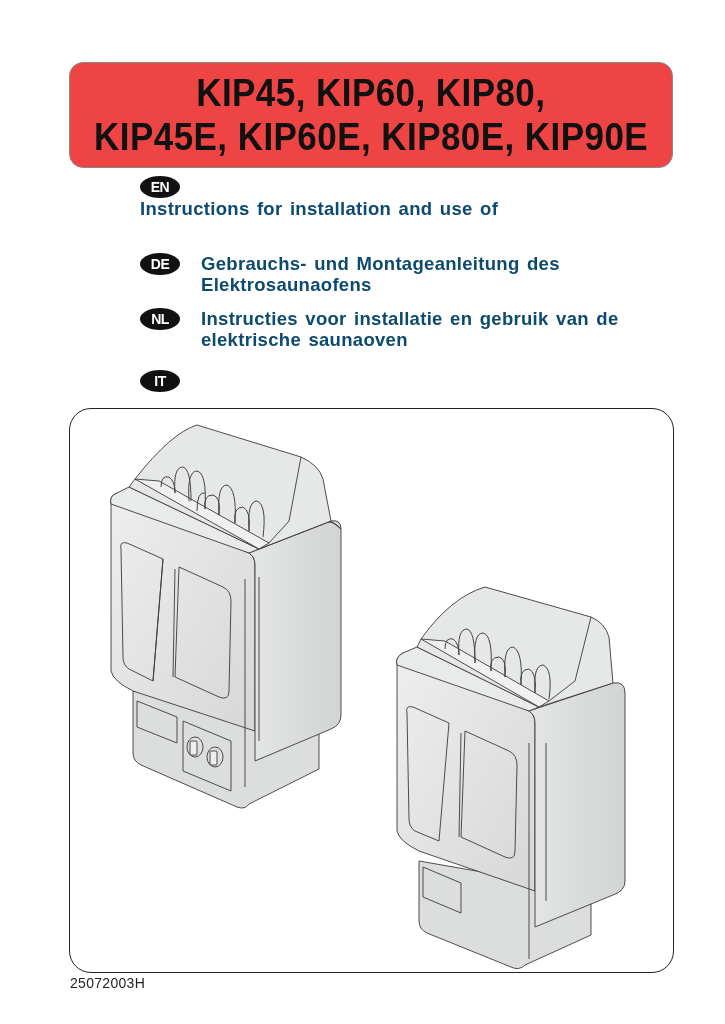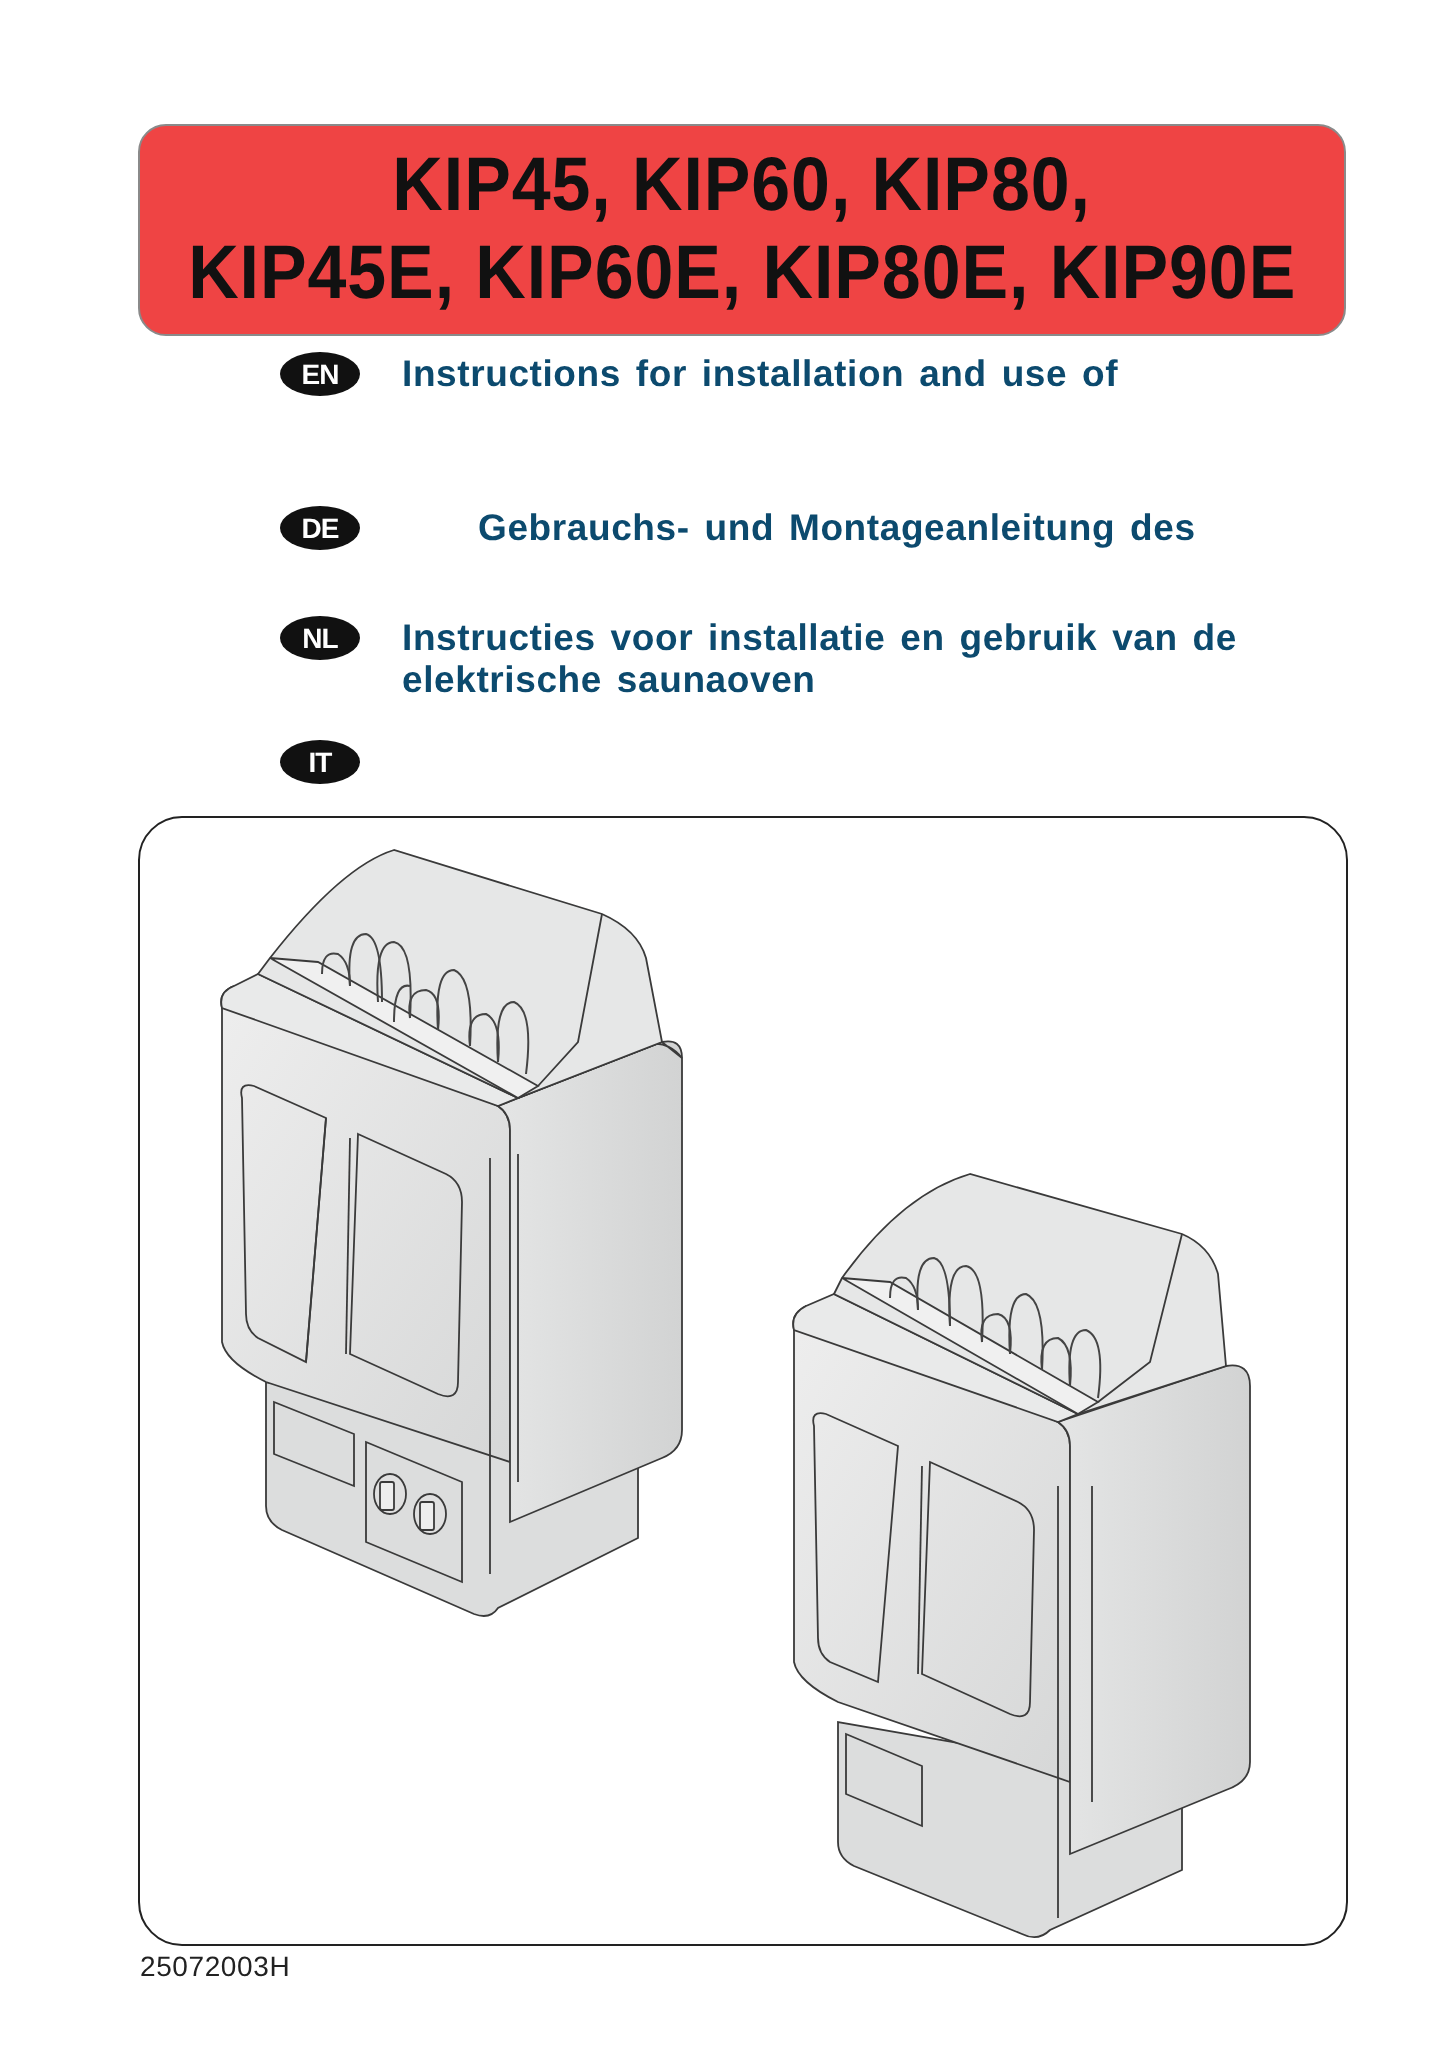--- a/index.html
+++ b/index.html
@@ -43,31 +43,32 @@
     }
   </style>
 </head>
 <body>
 
 <div class="title-box">
   <div class="title-line">KIP45, KIP60, KIP80,</div>
   <div class="title-line">KIP45E, KIP60E, KIP80E, KIP90E</div>
 </div>
 
-<div class="lang-row en" style="top:176px;">
+<div class="lang-row en" style="top:176px;flex-direction:column;">
   <div class="badge">EN</div>
   <div class="lang-text">
     <div>Instructions for installation and use of</div>
   </div>
 </div>
 
-<div class="lang-row" style="top:253px;gap:38px;">
+<div class="lang-row" style="top:253px;">
   <div class="badge">DE</div>
   <div class="lang-text">
     <div>Gebrauchs- und Montageanleitung des</div>
+    <div>Elektrosaunaofens</div>
   </div>
 </div>
 
 <div class="lang-row" style="top:308px;">
   <div class="badge">NL</div>
   <div class="lang-text">
     <div>Instructies voor installatie en gebruik van de</div>
     <div>elektrische saunaoven</div>
   </div>
 </div>

